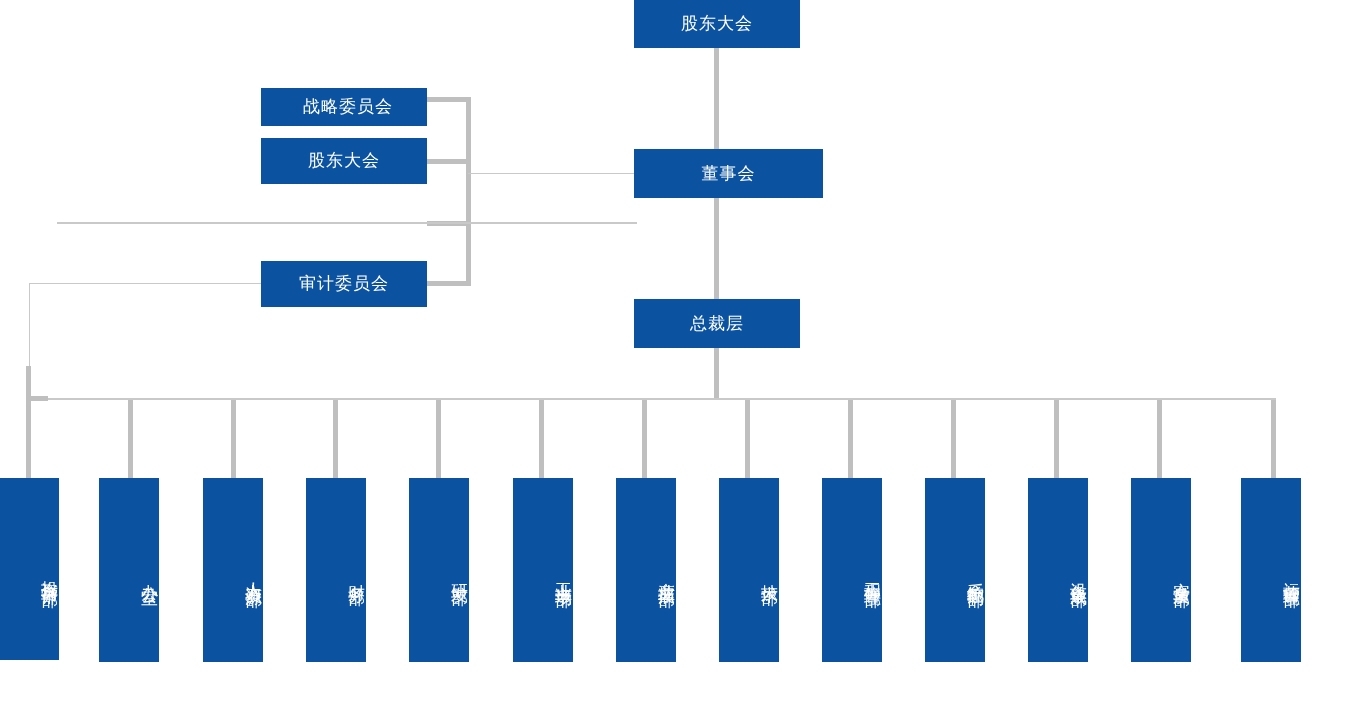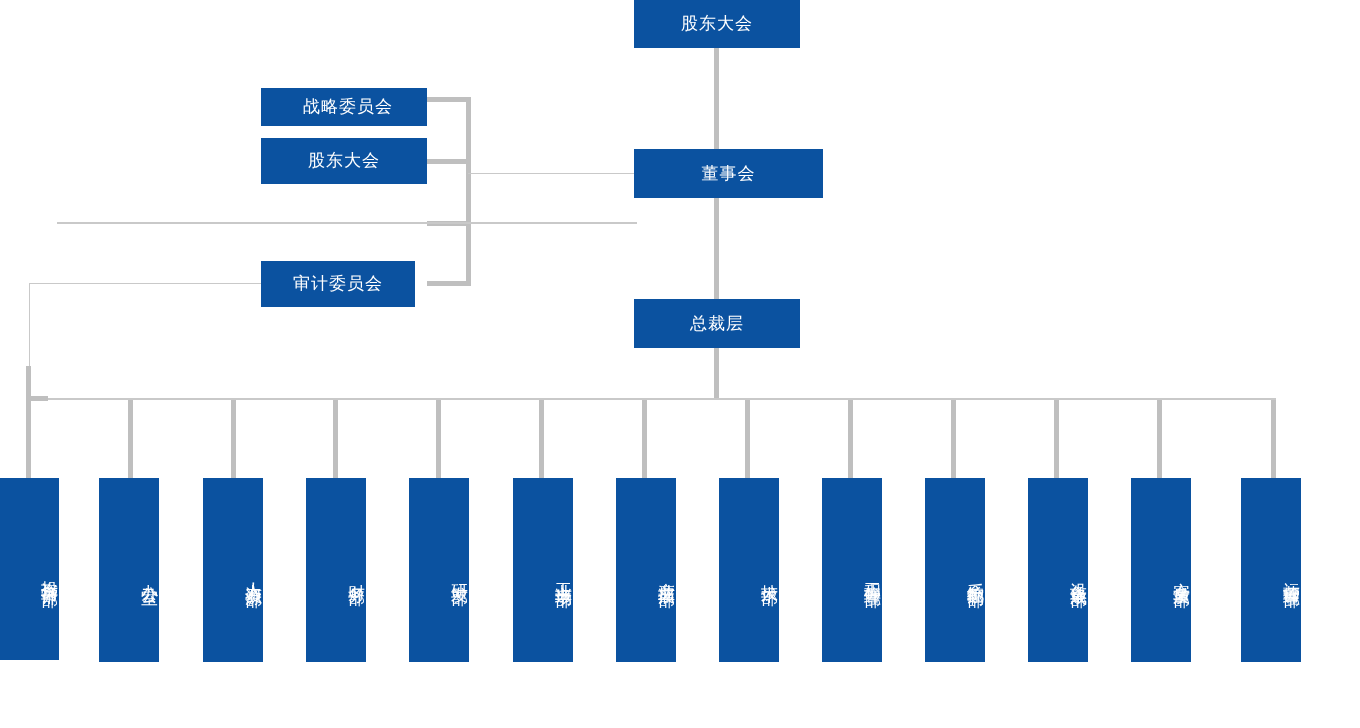--- a/index.html
+++ b/index.html
@@ -119,21 +119,21 @@
   <div class="node horiz" style="left:634px; top:299px; width:166px; height:49px;">
     <span>总裁层</span>
   </div>
 
   <div class="node horiz" style="left:261px; top:88px; width:166px; height:38px;padding-left:8px;">
     <span>战略委员会</span>
   </div>
   <div class="node horiz" style="left:261px; top:138px; width:166px; height:46px;">
     <span>股东大会</span>
   </div>
-  <div class="node horiz" style="left:261px; top:261px; width:154px; height:46px;">
+  <div class="node horiz" style="left:261px; top:261px; width:166px; height:46px;">
     <span>审计委员会</span>
   </div>
 
   <div class="node vert" style="left:0px; top:478px; width:59px; height:182px;">
     <span class="vlabel">投资与审计部</span>
   </div>
   <div class="node vert" style="left:99px; top:478px; width:60px; height:184px;">
     <span class="vlabel">办公室</span>
   </div>
   <div class="node vert" style="left:203px; top:478px; width:60px; height:184px;">

